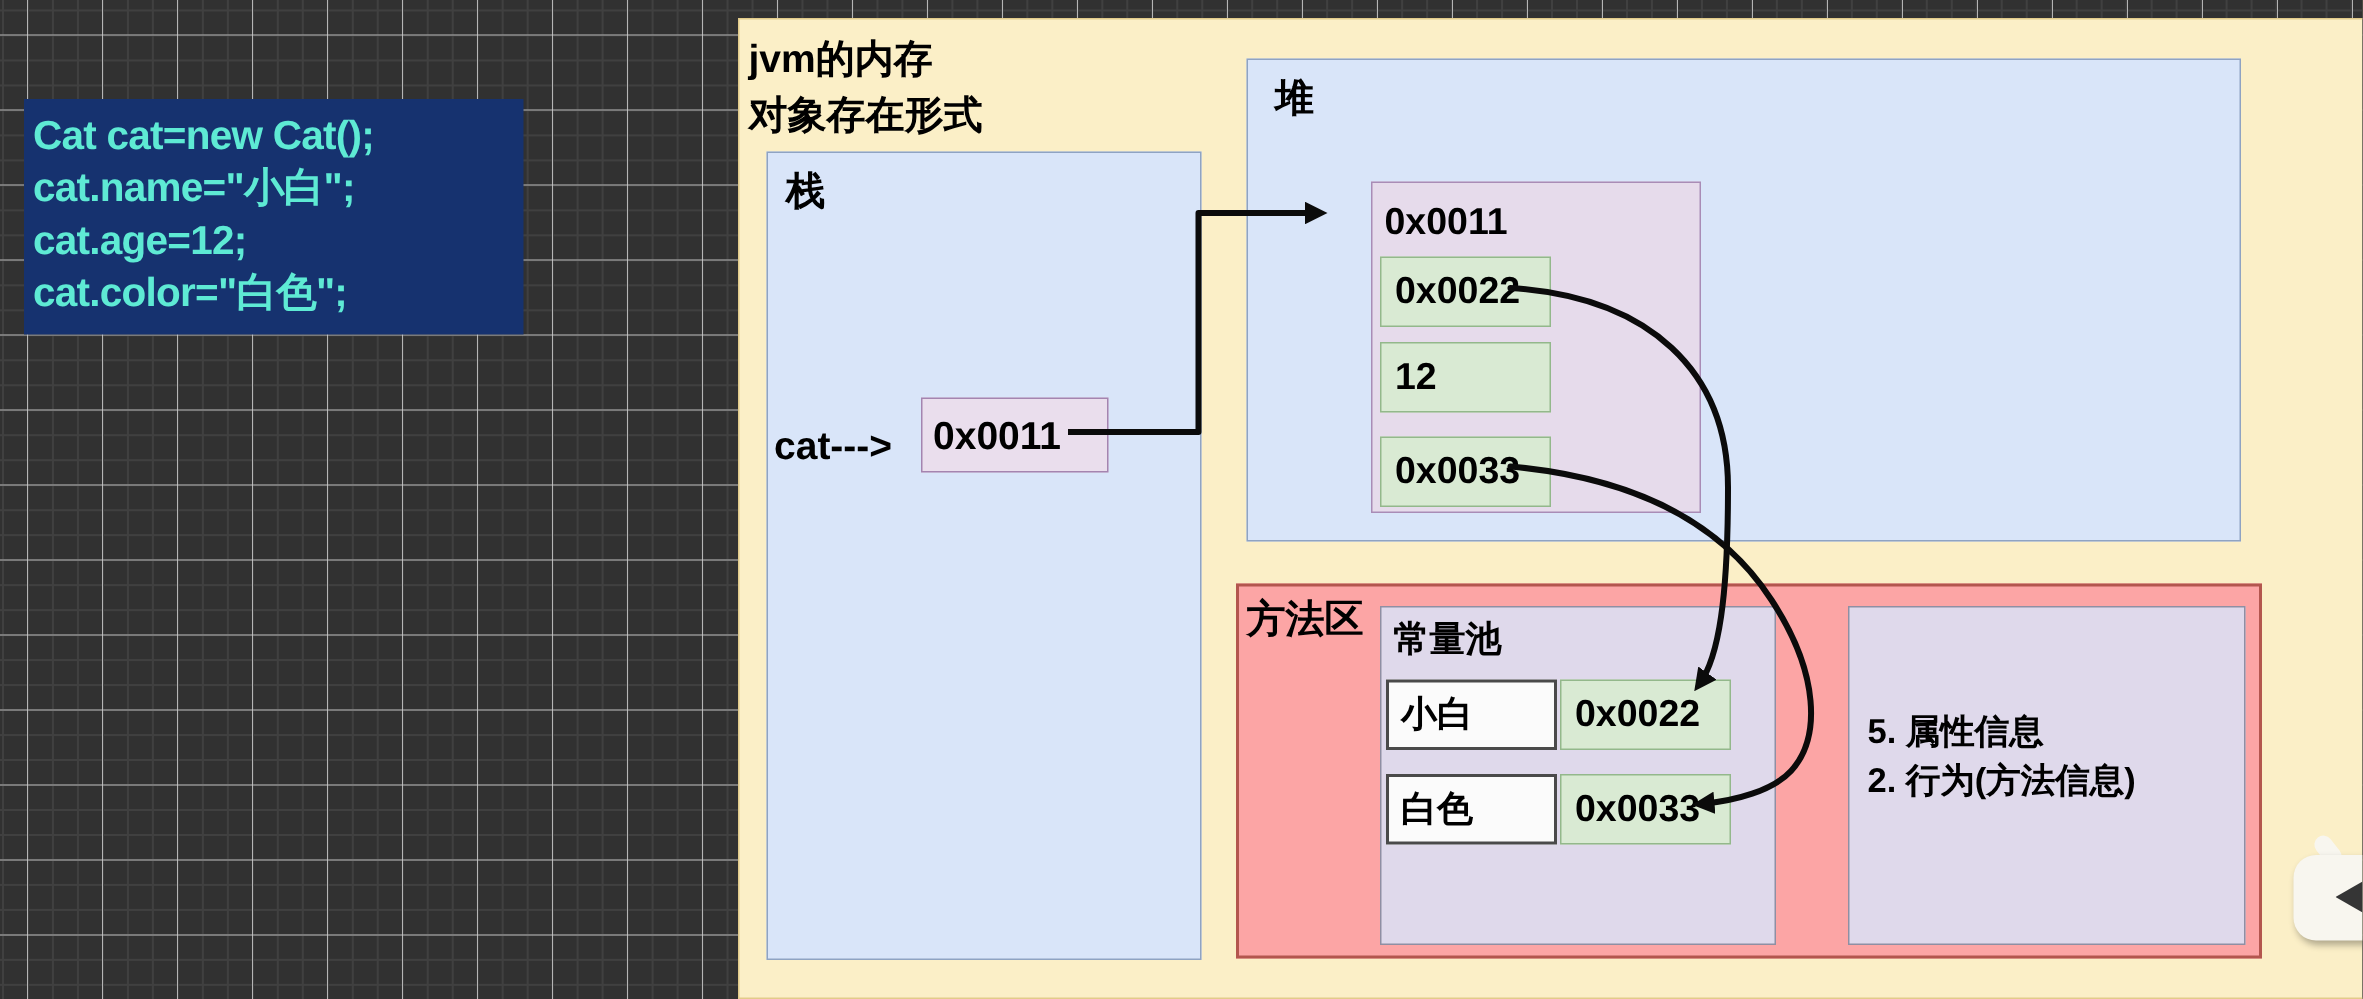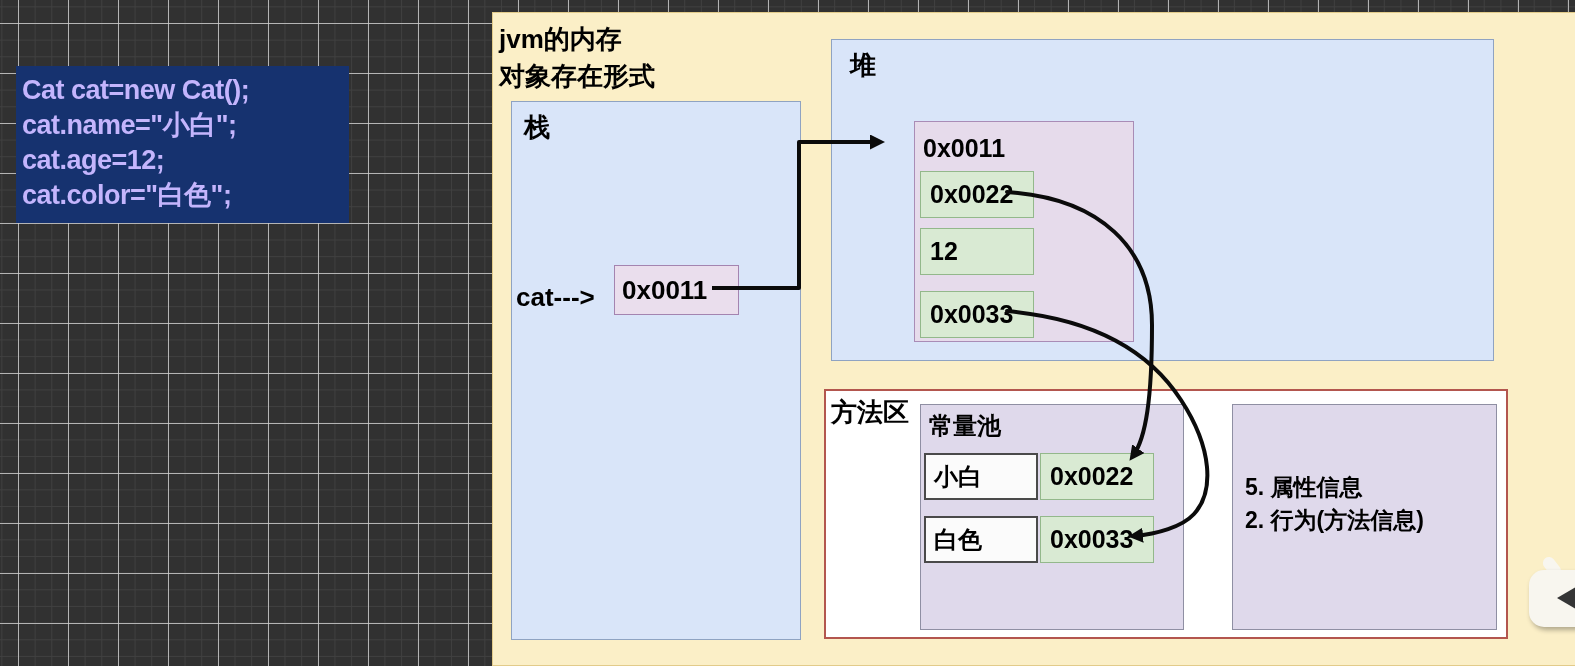--- a/index.html
+++ b/index.html
@@ -12,21 +12,21 @@
       linear-gradient(to right, rgba(210,210,210,.8) 1px, transparent 1px),
       linear-gradient(to bottom, rgba(210,210,210,.8) 1px, transparent 1px),
       linear-gradient(to right, #404040 1px, transparent 1px),
       linear-gradient(to bottom, #404040 1px, transparent 1px);
     background-size:50px 50px,50px 50px,16.666px 16.666px,16.666px 16.666px;
     background-position:18px 23px,18px 23px,1.33px 6.33px,1.33px 6.33px;
   }
   
   .code-box{
     position:absolute;left:16px;top:66px;width:333px;height:157px;
-    background:#16326F;color:#c4b5fd;padding:7px 10px 0 6px;z-index:5;
+    background:#16326F;color:#5eead4;padding:7px 10px 0 6px;z-index:5;
   }
   .code-line{font-size:27px;font-weight:bold;line-height:35px;white-space:nowrap;letter-spacing:-0.5px;}
   
   .panel{
     position:absolute;left:492px;top:12px;width:1099px;height:654px;
     background:#FBEFC7;border:1px solid #e2cb8a;z-index:1;
   }
   .panel-title{position:absolute;left:6px;top:8px;color:#000;font-weight:bold;font-size:26px;line-height:37px;}
   .region{position:absolute;}
   .blue-box{background:#D9E5F9;border:1px solid #8FA3C2;}
@@ -49,21 +49,21 @@
   .obj-addr{position:absolute;left:8px;top:12px;font-size:25px;font-weight:bold;color:#000;}
   .field-box{
     position:absolute;left:5px;width:114px;height:47px;
     background:#D9EAD3;border:1px solid #93B88B;
     font-size:25px;font-weight:bold;color:#000;line-height:45px;padding-left:9px;
   }
   .f1{top:49px;} .f2{top:106px;} .f3{top:169px;}
   
   .method-area{
     left:331px;top:376px;width:684px;height:250px;
-    background:#ffffff;border:2px solid #B3564E;padding-left:30px;
+    background:#fca5a5;border:2px solid #B3564E;padding-left:30px;
   }
   .method-area > .box-label{left:5px;top:4px;}
   .sub-box{position:absolute;top:13px;height:226px;background:#DFD9EB;border:1px solid #8F8FA3;}
   .constant-pool{left:94px;width:264px;}
   .cp-label{position:absolute;left:8px;top:5px;font-size:24px;font-weight:bold;color:#000;}
   .cp-row{position:absolute;left:0;width:100%;height:47px;}
   .row1{top:48px;} .row2{top:111px;}
   .value-box{
     position:absolute;left:3px;top:0;width:114px;height:47px;
     background:#FBFBFB;border:2px solid #4a4a4a;

